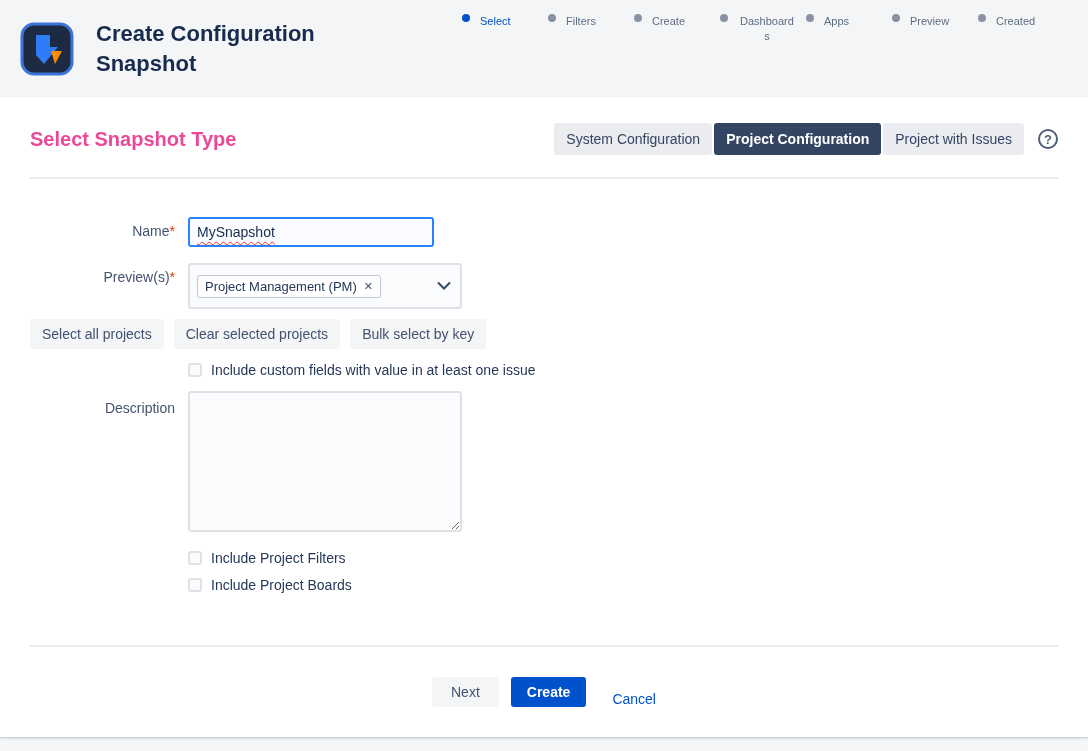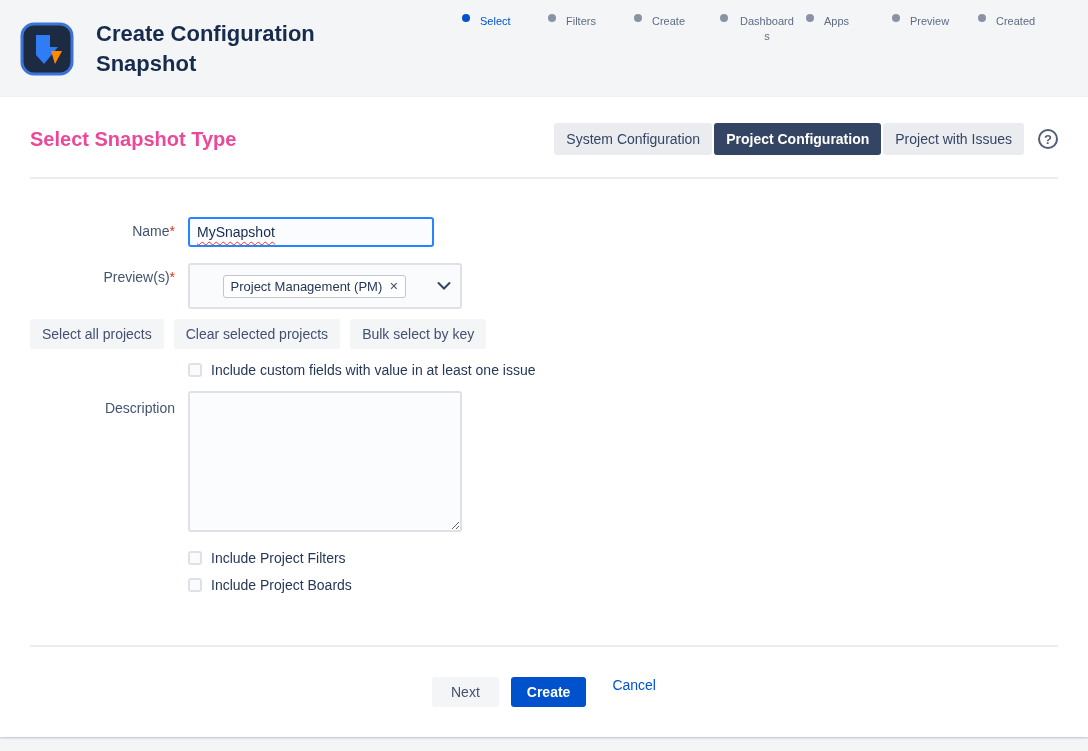--- a/index.html
+++ b/index.html
@@ -129,21 +129,20 @@
 
   .multiselect {
     position:relative;
     width:274px; min-height:46px;
     border:2px solid #DFE1E6;
     border-radius:3px;
     background:#FAFBFC;
     display:flex; align-items:center;
     padding:6px 28px 6px 7px;
     cursor:pointer;
-    justify-content:center;
   }
   .tag {
     display:inline-flex; align-items:center; gap:7px;
     background:#ffffff;
     border:1px solid #C1C7D0;
     border-radius:3px;
     padding:3px 7px;
     font-size:13px;
     color:#253858;
     white-space:nowrap;
@@ -190,21 +189,21 @@
     padding:6px;
     font-family:inherit;
     font-size:14px;
     color:#172B4D;
     resize:both;
   }
 
   
   .footer-divider { border:none; border-top:2px solid #EBECF0; margin:52px 0 0; }
   .footer {
-    display:flex; justify-content:center; align-items:flex-start;
+    display:flex; justify-content:center; align-items:flex-end;
     padding:30px 0 18px;
   }
   .btn-next { padding:0 19px; }
   .btn-primary {
     background:#0052CC; color:#ffffff;
     font-weight:bold;
     padding:0 16px;
     margin-left:12px;
   }
   .btn-link {

